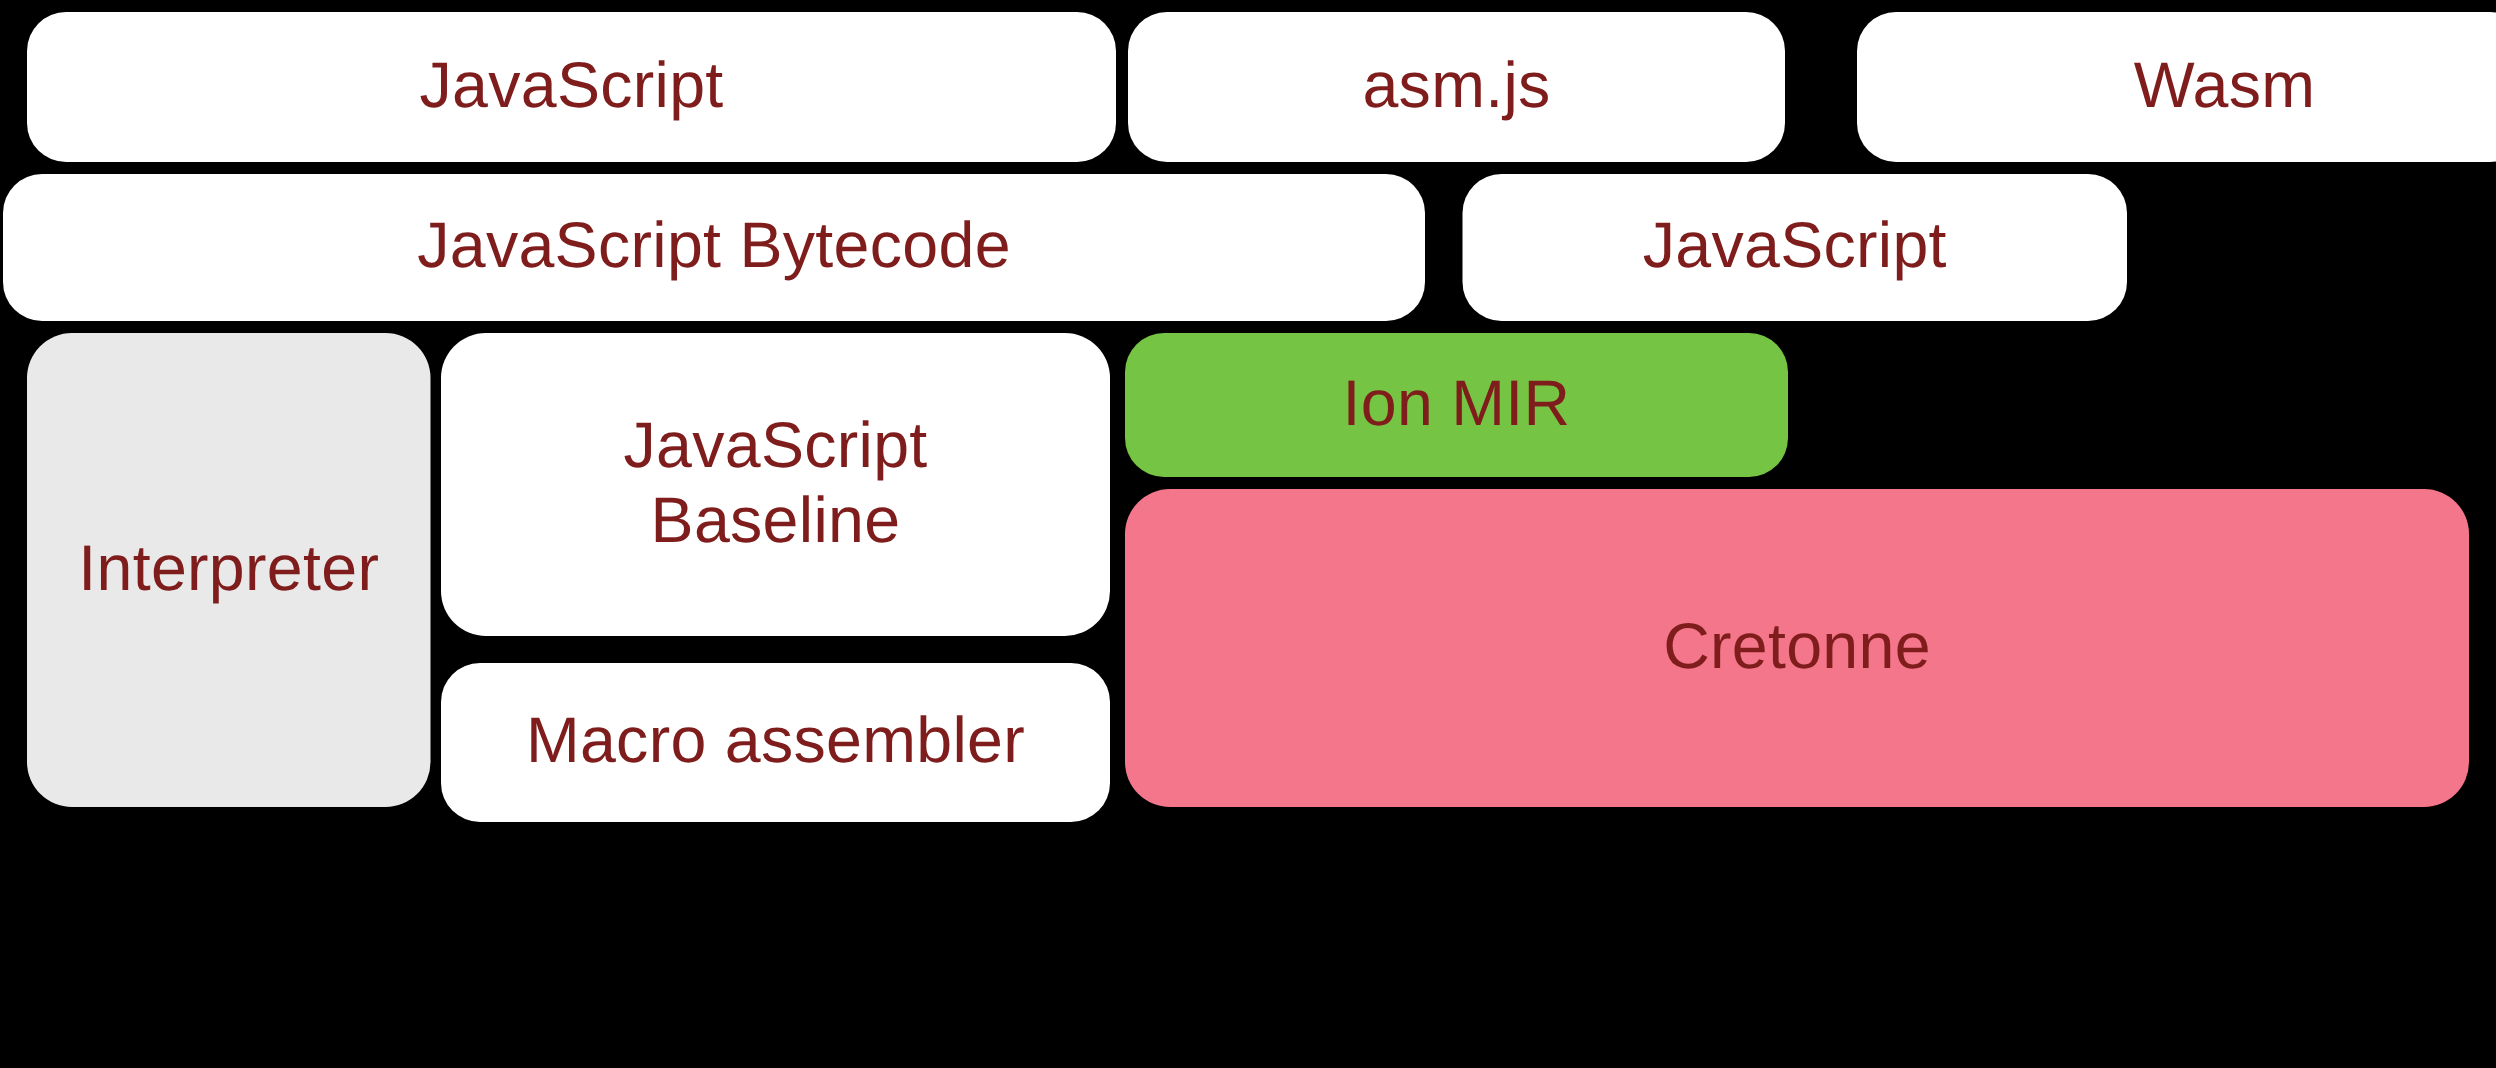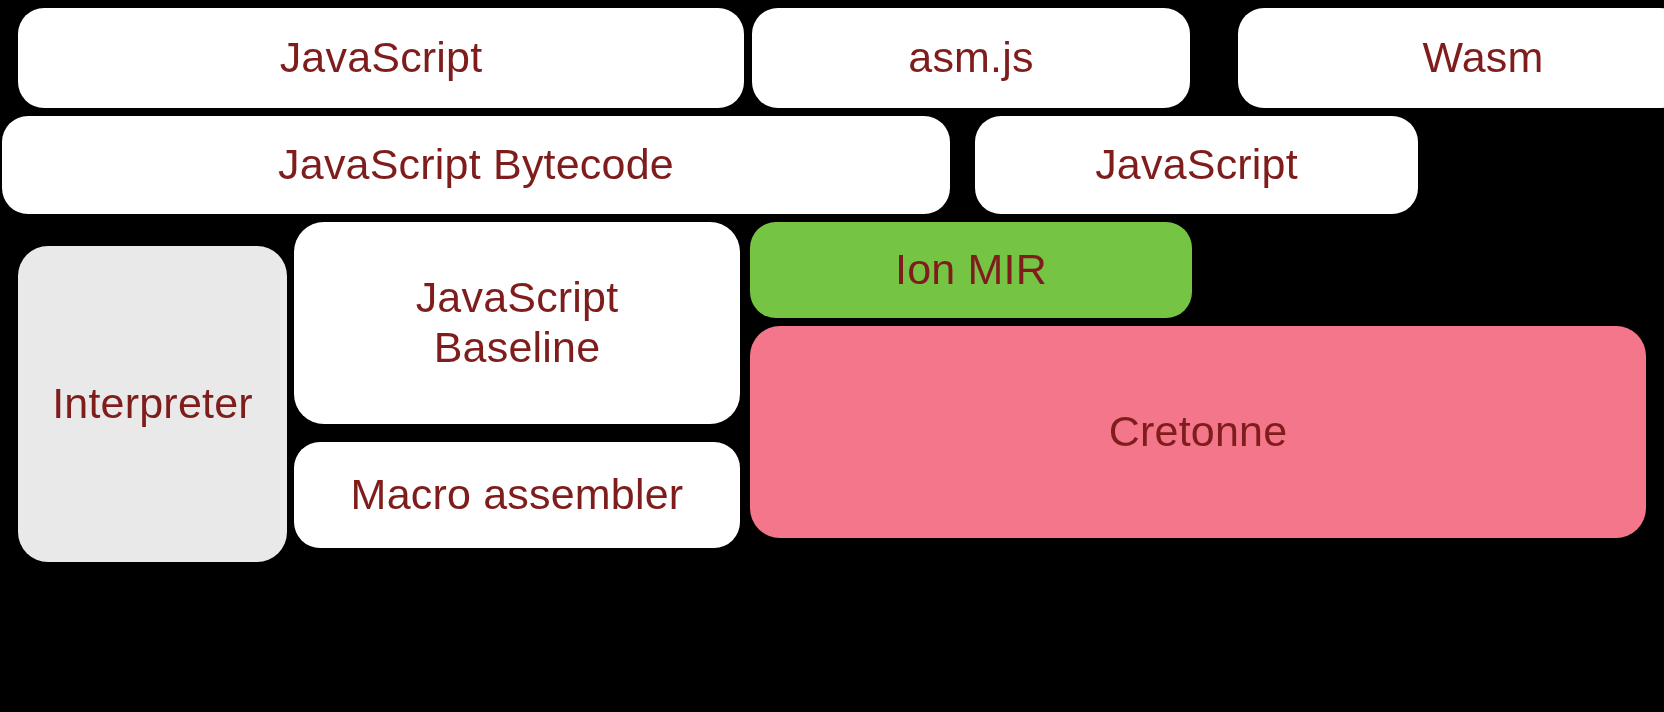--- a/index.html
+++ b/index.html
@@ -25,21 +25,21 @@
     border-radius: 26px;
     background: #ffffff;
     color: #7f1d1d;
     font-size: 43px;
     line-height: 1.16;
     font-weight: 400;
     letter-spacing: 0.2px;
     white-space: pre-line;
     user-select: none;
   }
-  .box.grey  { background: #e9e9e9; margin-top: 24px; }
+  .box.grey  { background: #e9e9e9; }
   .box.green { background: #76c443; }
   .box.pink  { background: #f4768a; }
   .box.tall  { border-radius: 30px; }
 </style>
 </head>
 <body>
 
 <div id="stage">
 
   <div class="box" style="left:18px;  top:8px;   width:726px; height:100px;">JavaScript</div>

